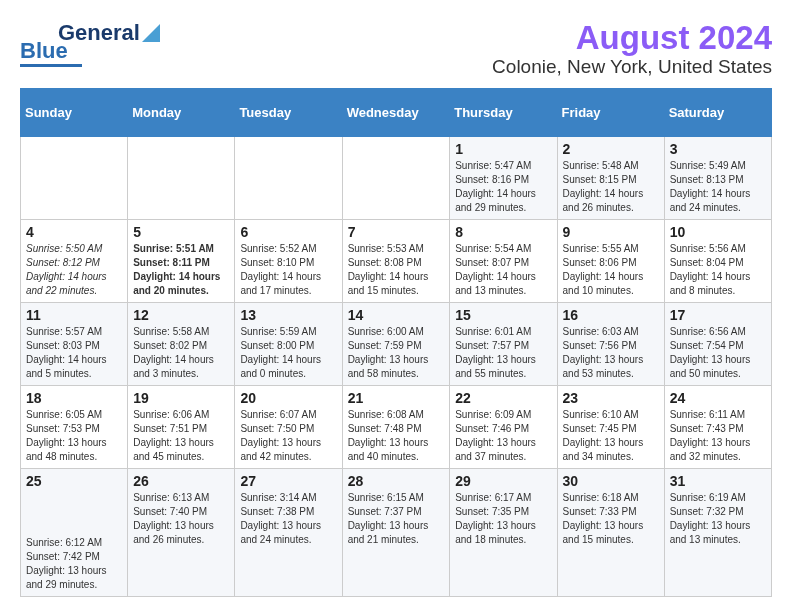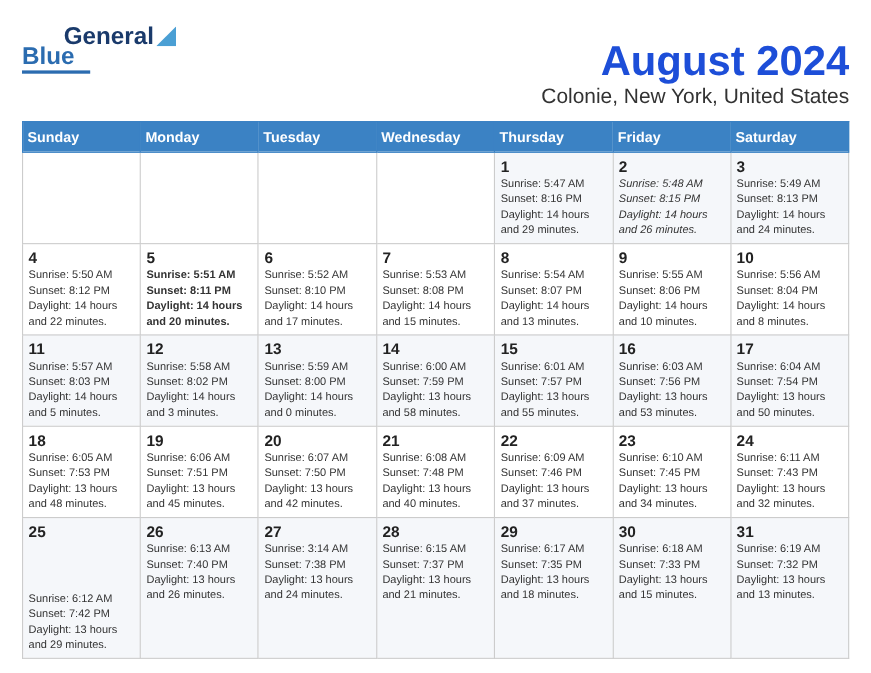--- a/index.html
+++ b/index.html
@@ -18,39 +18,38 @@
     }
     .logo {
       display: flex;
       flex-direction: column;
       align-items: flex-start;
     }
     .title-block {
       text-align: right;
     }
     .main-title {
-      font-size: 38px;
+      font-size: 33px;
       font-weight: bold;
-      color: #1d4ed8;
+      color: #8b5cf6;
       line-height: 1.1;
-      margin-top: 16px;
     }
     .subtitle {
       font-size: 19px;
       color: #333;
     }
     table {
       width: 100%;
       border-collapse: collapse;
       font-size: 11px;
     }
     thead tr th {
       background: #3b82c4;
       color: #fff;
-      padding: 6px 4px;
+      padding: 16px 4px;
       text-align: left;
       font-size: 13px;
       font-weight: bold;
       border: 1px solid #3b82c4;
     }
     tbody tr td {
       border: 1px solid #ccc;
       padding: 4px 5px;
       vertical-align: top;
       width: 108px;
@@ -117,37 +116,37 @@
         <td class="empty-cell"></td>
         <td>
           <span class="day-num">1</span>
           <div class="cell-info" style="white-space: pre-line;">Sunrise: 5:47 AM
 Sunset: 8:16 PM
 Daylight: 14 hours
 and 29 minutes.</div>
         </td>
         <td>
           <span class="day-num">2</span>
-          <div class="cell-info" style="white-space: pre-line; font-style: italic;">Sunrise: 5:48 AM
+          <div class="cell-info" style="white-space: pre-line;">Sunrise: 5:48 AM
 Sunset: 8:15 PM
 Daylight: 14 hours
 and 26 minutes.</div>
         </td>
         <td>
           <span class="day-num">3</span>
           <div class="cell-info" style="white-space: pre-line;">Sunrise: 5:49 AM
 Sunset: 8:13 PM
 Daylight: 14 hours
 and 24 minutes.</div>
         </td>
       </tr>
       <tr>
         <td>
           <span class="day-num">4</span>
-          <div class="cell-info" style="white-space: pre-line;">Sunrise: 5:50 AM
+          <div class="cell-info" style="white-space: pre-line; font-style: italic;">Sunrise: 5:50 AM
 Sunset: 8:12 PM
 Daylight: 14 hours
 and 22 minutes.</div>
         </td>
         <td>
           <span class="day-num">5</span>
           <div class="cell-info" style="white-space: pre-line; font-weight: bold;">Sunrise: 5:51 AM
 Sunset: 8:11 PM
 Daylight: 14 hours
 and 20 minutes.</div>
@@ -226,21 +225,21 @@
         </td>
         <td>
           <span class="day-num">16</span>
           <div class="cell-info" style="white-space: pre-line;">Sunrise: 6:03 AM
 Sunset: 7:56 PM
 Daylight: 13 hours
 and 53 minutes.</div>
         </td>
         <td>
           <span class="day-num">17</span>
-          <div class="cell-info" style="white-space: pre-line;">Sunrise: 6:04 AM
+          <div class="cell-info" style="white-space: pre-line;">Sunrise: 6:56 AM
 Sunset: 7:54 PM
 Daylight: 13 hours
 and 50 minutes.</div>
         </td>
       </tr>
       <tr>
         <td>
           <span class="day-num">18</span>
           <div class="cell-info" style="white-space: pre-line;">Sunrise: 6:05 AM
 Sunset: 7:53 PM

